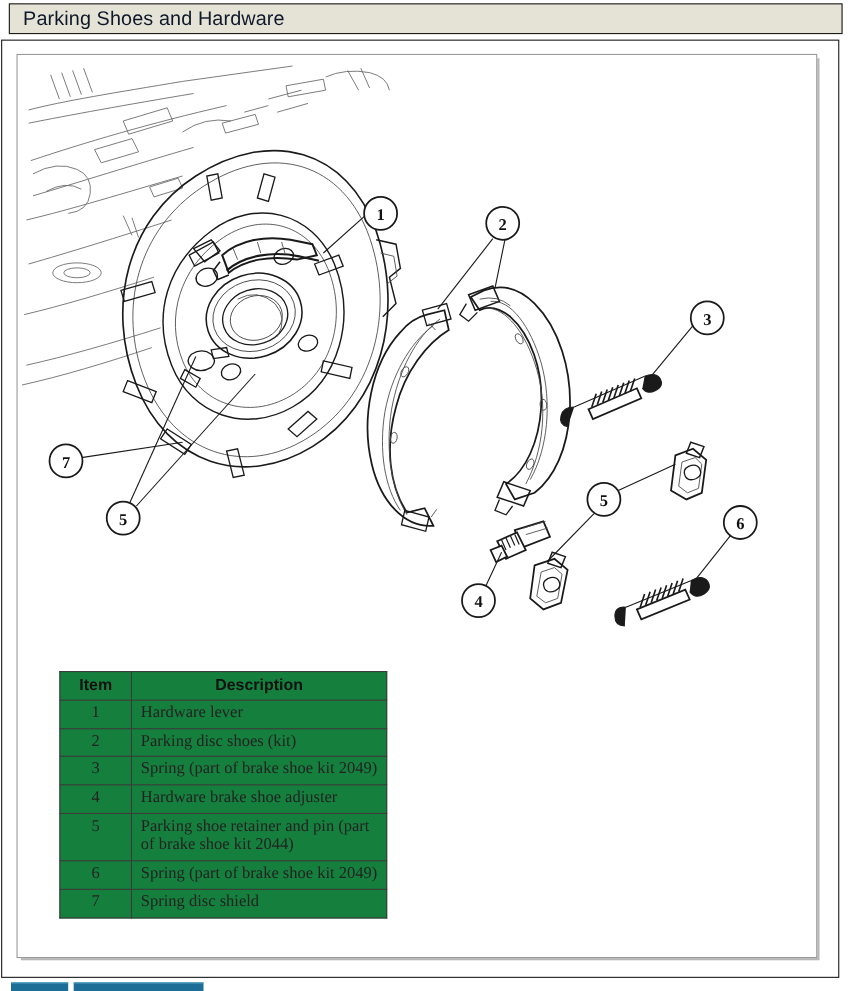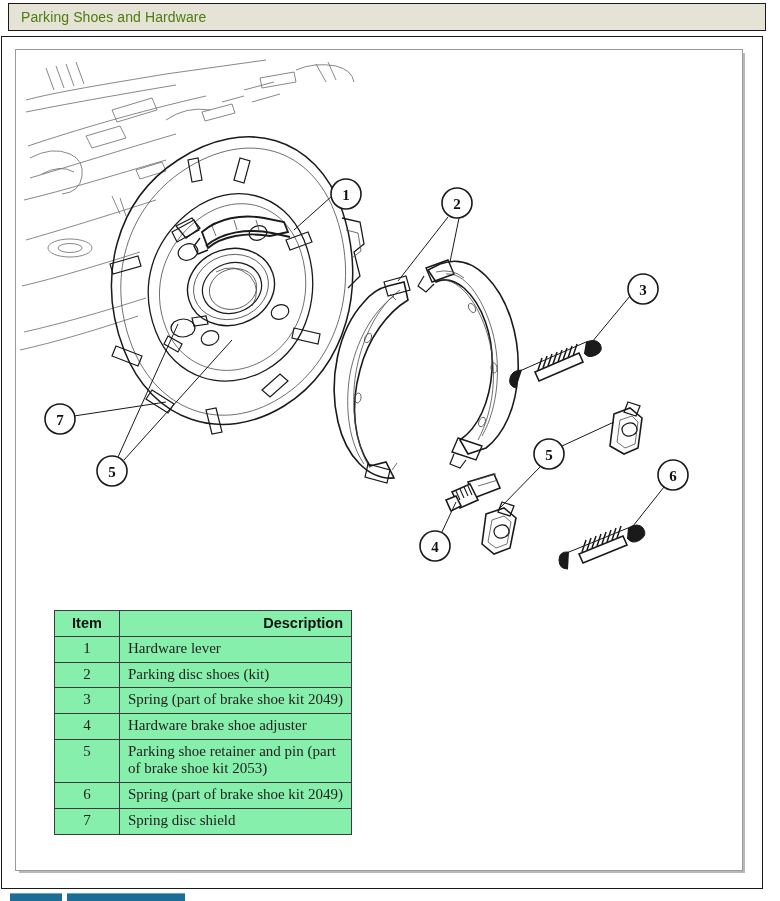--- a/index.html
+++ b/index.html
@@ -23,22 +23,22 @@
     top: 3px;
     width: 758px;
     height: 28px;
     background: #e4e3d6;
     border: 1px solid #1a1a1a;
     box-sizing: border-box;
     display: flex;
     align-items: center;
   }
   .title-bar .title-text {
-    font-size: 14px;
-    color: #4d7c0f;
+    font-size: 18px;
+    color: #0f172a;
     padding-left: 12px;
     letter-spacing: 0.1px;
     white-space: nowrap;
   }
 
   
   .content-frame {
     position: absolute;
     left: 1px;
     top: 36px;
@@ -76,34 +76,34 @@
 
   
   .parts-table-wrap {
     position: absolute;
     left: 38px;
     top: 560px;
   }
   table.parts-table {
     border-collapse: collapse;
     border: 1px solid #3b3b3b;
-    background: #86efac;
+    background: #15803d;
   }
   table.parts-table th,
   table.parts-table td {
     border: 1px solid #3b3b3b;
     vertical-align: top;
     padding: 3px 6px 4px 6px;
   }
   table.parts-table th {
     font-family: "Liberation Sans", sans-serif;
     font-size: 14.5px;
     font-weight: bold;
     color: #111111;
-    text-align: right;
+    text-align: center;
     padding: 4px 8px 5px 8px;
   }
   table.parts-table th.col-item {
     text-align: center;
     width: 48px;
   }
   table.parts-table th.col-desc {
     width: 215px;
   }
   table.parts-table td.cell-item {
@@ -423,21 +423,21 @@
           <tr>
             <td class="cell-item">3</td>
             <td class="cell-desc">Spring (part of brake shoe kit 2049)</td>
           </tr>
           <tr>
             <td class="cell-item">4</td>
             <td class="cell-desc">Hardware brake shoe adjuster</td>
           </tr>
           <tr>
             <td class="cell-item">5</td>
-            <td class="cell-desc">Parking shoe retainer and pin (part of brake shoe kit 2053)</td>
+            <td class="cell-desc">Parking shoe retainer and pin (part of brake shoe kit 2044)</td>
           </tr>
           <tr>
             <td class="cell-item">6</td>
             <td class="cell-desc">Spring (part of brake shoe kit 2049)</td>
           </tr>
           <tr>
             <td class="cell-item">7</td>
             <td class="cell-desc">Spring disc shield</td>
           </tr>
         </tbody>

